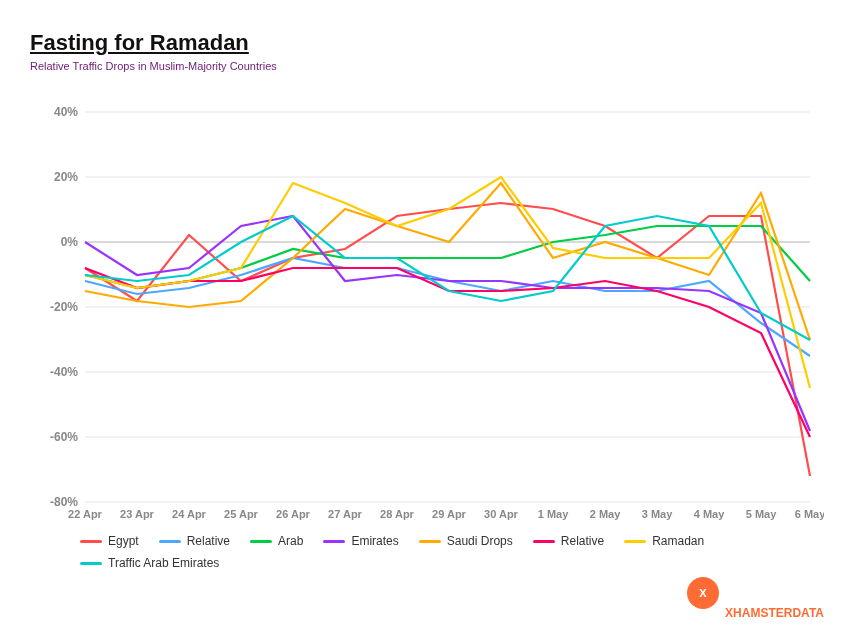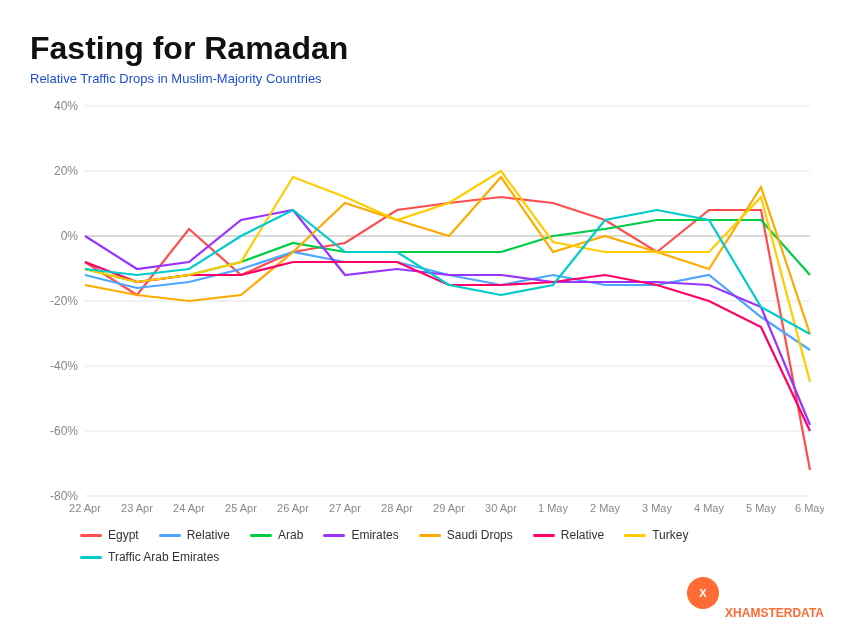--- a/index.html
+++ b/index.html
@@ -5,33 +5,36 @@
     * { box-sizing: border-box; margin: 0; padding: 0; }
     body {
       background: #fff;
       font-family: 'Arial', sans-serif;
       width: 854px;
       height: 640px;
       overflow: hidden;
       padding: 30px 30px 20px 30px;
     }
     .chart-title {
-      font-size: 32px;
+      font-size: 22px;
       font-weight: 700;
       color: #111;
       margin-bottom: 4px;
+      text-decoration: underline;
     }
     .chart-subtitle {
-      font-size: 13px;
-      color: #1d4ed8;
+      font-size: 11px;
+      color: #701a75;
+      margin-bottom: 20px;
     }
     .chart-area {
       position: relative;
       width: 100%;
       height: 430px;
+      font-weight: bold;
     }
     svg.main-chart {
       width: 100%;
       height: 100%;
     }
     .legend {
       display: flex;
       flex-wrap: wrap;
       gap: 8px 20px;
       margin-top: 12px;
@@ -159,21 +162,21 @@
   <div class="legend-item">
     <div class="legend-line" style="background:#ffaa00;"></div>
     <span>Saudi Drops</span>
   </div>
   <div class="legend-item">
     <div class="legend-line" style="background:#ff0066;"></div>
     <span>Relative</span>
   </div>
   <div class="legend-item">
     <div class="legend-line" style="background:#ffcc00;"></div>
-    <span>Turkey</span>
+    <span>Ramadan</span>
   </div>
   <div class="legend-item">
     <div class="legend-line" style="background:#00cccc;"></div>
     <span>Traffic Arab Emirates</span>
   </div>
 </div>
 
 <div class="branding">
   <div class="branding-icon">
     <svg width="20" height="20" viewBox="0 0 20 20">

